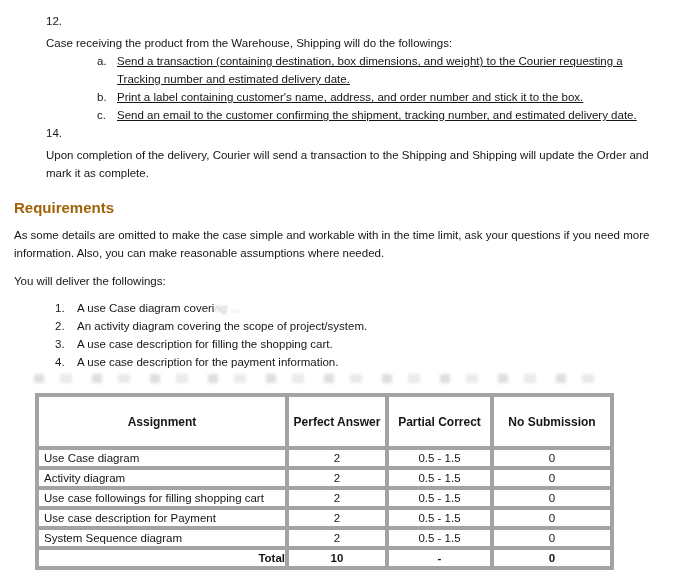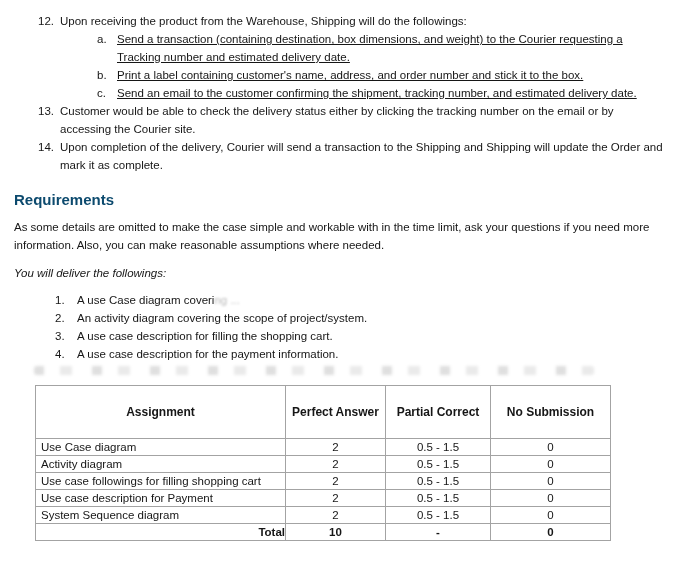--- a/index.html
+++ b/index.html
@@ -5,35 +5,35 @@
   * { margin:0; padding:0; box-sizing:border-box; }
   html,body { background:#ffffff; }
   body {
     width:700px; height:588px; overflow:hidden;
     font-family:"Liberation Sans", sans-serif;
     color:#161616; font-size:11.5px; line-height:18px;
   }
   .page { padding:12px 34px 0 14px; }
 
   
-  .mitem { display:flex; margin-left:24px; }
+  .mitem { display:flex; margin-left:32px;flex-direction:column; }
   .mnum  { flex:0 0 22px; }
   .mtxt  { flex:1; }
   .sitem { display:flex; margin-left:83px; }
   .snum  { flex:0 0 20px; }
   .stxt  { flex:1;text-decoration:underline; }
 
   
   .heading {
     font-size:15px; font-weight:bold; line-height:20px;
-    margin-top:16px; margin-bottom:8px; color:#0c4a6e;
+    margin-top:16px; margin-bottom:8px; color:#a16207;
   }
 
   .para { margin-bottom:8px; }
-  .intro { margin-top:10px; margin-bottom:9px;font-style:italic; }
+  .intro { margin-top:10px; margin-bottom:9px; }
 
   
   .ditem { display:flex; margin-left:41px; }
   .dnum  { flex:0 0 22px; }
   .dtxt  { flex:1; }
 
   
   .faded-tail {
     color:#bcbcbc;
     filter:blur(1.2px);
@@ -46,58 +46,54 @@
     filter:blur(1.6px);
     border-radius:3px;
   }
 
   
   table.marking {
     border-collapse:collapse; table-layout:fixed;
     margin:10px 0 0 21px; width:575px;
   }
   table.marking th, table.marking td {
-    border:1px solid #a3a3a3; padding:0 4px;
+    border:4px solid #a3a3a3; padding:0 4px;
     font-size:11.5px; line-height:16px;
   }
   table.marking th {
     font-size:12px; font-weight:bold; text-align:center;
     height:53px; vertical-align:middle;
   }
   table.marking td { height:17px; text-align:center; }
   table.marking td.cell-left { text-align:left; padding-left:5px; }
   tr.total-row td { font-weight:bold; }
   tr.total-row td.cell-total-label { text-align:right; padding-right:0; }
 </style>
 </head>
 <body>
 
 <div class="page">
 
   <div class="mitem">
     <span class="mnum">12.</span>
-    <span class="mtxt">Upon receiving the product from the Warehouse, Shipping will do the followings:</span>
+    <span class="mtxt">Case receiving the product from the Warehouse, Shipping will do the followings:</span>
   </div>
   <div class="sitem">
     <span class="snum">a.</span>
     <span class="stxt">Send a transaction (containing destination, box dimensions, and weight) to the Courier requesting a Tracking number and estimated delivery date.</span>
   </div>
   <div class="sitem">
     <span class="snum">b.</span>
     <span class="stxt">Print a label containing customer's name, address, and order number and stick it to the box.</span>
   </div>
   <div class="sitem">
     <span class="snum">c.</span>
     <span class="stxt">Send an email to the customer confirming the shipment, tracking number, and estimated delivery date.</span>
   </div>
 
-  <div class="mitem">
-    <span class="mnum">13.</span>
-    <span class="mtxt">Customer would be able to check the delivery status either by clicking the tracking number on the email or by accessing the Courier site.</span>
-  </div>
 
   <div class="mitem">
     <span class="mnum">14.</span>
     <span class="mtxt">Upon completion of the delivery, Courier will send a transaction to the Shipping and Shipping will update the Order and mark it as complete.</span>
   </div>
 
   <div class="heading">Requirements</div>
   <div class="para">As some details are omitted to make the case simple and workable with in the time limit, ask your questions if you need more information. Also, you can make reasonable assumptions where needed.</div>
   <div class="intro">You will deliver the followings:</div>
 

